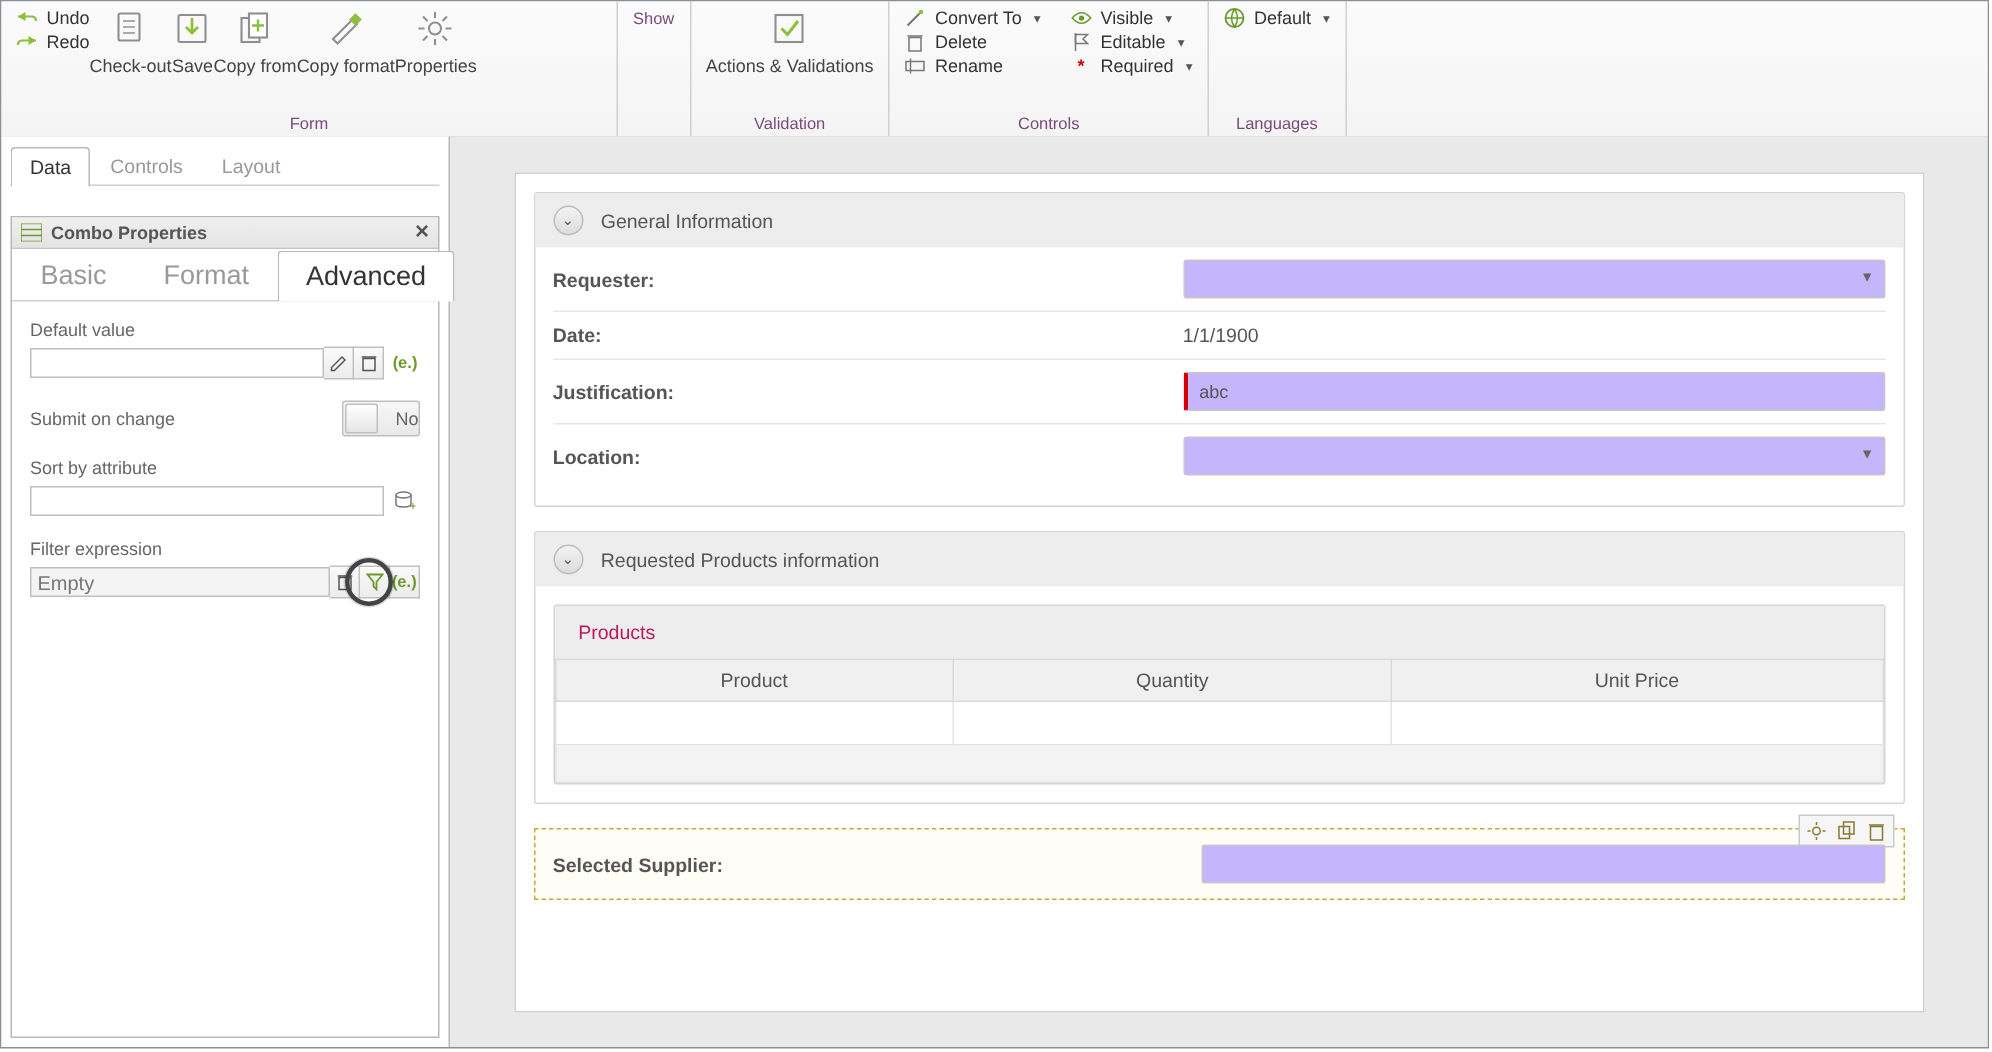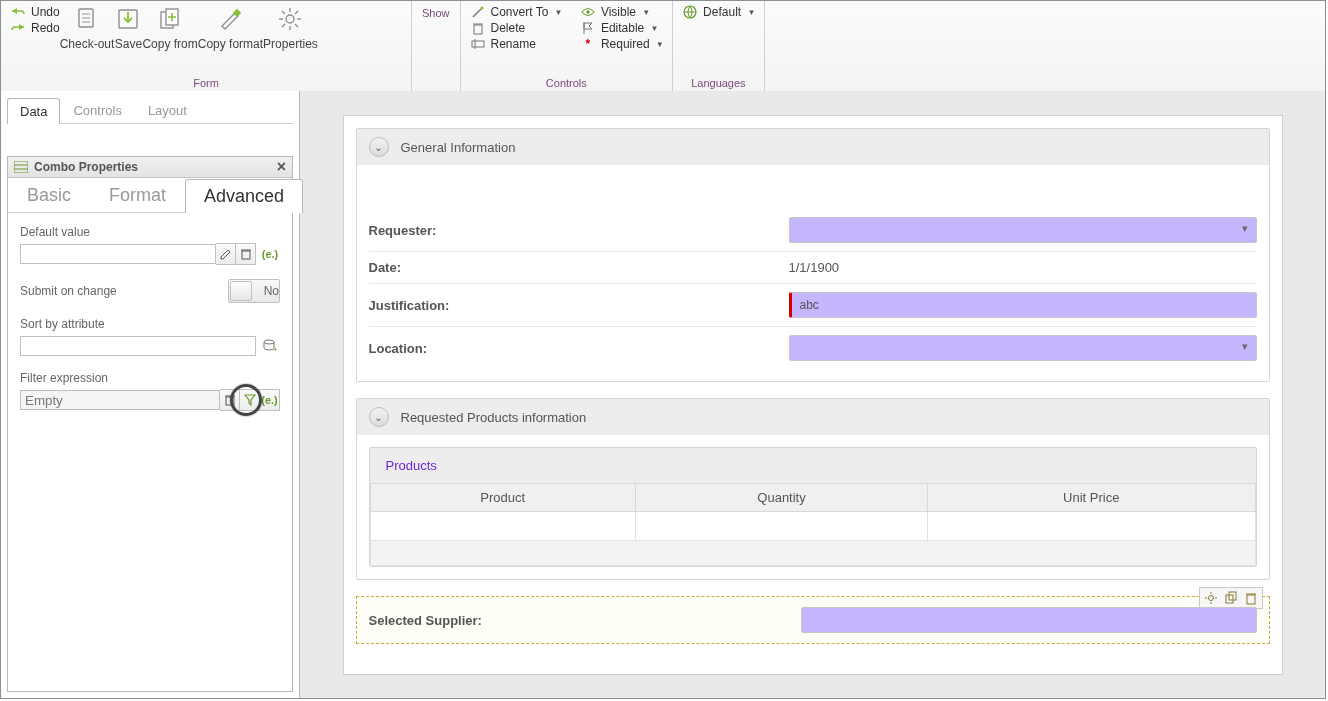--- a/index.html
+++ b/index.html
@@ -48,21 +48,21 @@
   
   .workspace {
     position: absolute;
     top: 90px; left: 0; right: 0; bottom: 0;
     display: flex;
   }
   .leftpanel {
     width: 298px;
     border-right: 1px solid #b8b8b8;
     background: #fff;
-    display:flex; flex-direction:column;gap:12px;
+    display:flex; flex-direction:column;
   }
   .tabs { display:flex; border-bottom:1px solid #cfcfcf; margin:6px 6px 0 6px;}
   .tab {
     padding: 5px 12px;
     border: 1px solid transparent;
     border-bottom: none;
     color: #999;
     cursor:pointer;
     font-size: 13px;
   }
@@ -142,38 +142,38 @@
   }
   .collapse-btn {
     width:18px; height:18px; border-radius:50%; background:linear-gradient(#f3f3f3,#dcdcdc);
     border:1px solid #bcbcbc; display:flex; align-items:center; justify-content:center;
     font-size:10px; color:#555; cursor:pointer;
   }
   .section-body { padding: 0 12px 12px 12px; }
   .form-row {
     display:flex; align-items:center; border-top:1px solid #e7e7e7; padding:8px 0;
   }
-  .form-row:first-child { border-top:none;margin-top:44px; }
+  .form-row:first-child { border-top:none; }
   .form-label { width: 420px; font-weight:600; color:#555; font-size: 13px;}
   .form-control { flex:1; }
   .dd, .tx {
     width:100%; height:26px; border:1px solid #c7c7c7; border-radius:2px;
     background:#c4b5fd; box-sizing:border-box; padding:0 22px 0 8px; position:relative;
     display:flex; align-items:center; color:#555;
   }
   .dd::after {
     content:"▾"; position:absolute; right:8px; top:4px; color:#666; font-size:11px;
   }
   .tx.req { border-left:3px solid #d40000; }
   .static-val { color:#555; font-size:13px; }
 
   .products-wrap {
     border:1px solid #d5d5d5; border-radius:2px; overflow:hidden;
   }
-  .products-title { background:#ededed; padding:10px 16px; color:#6d28d9; font-size:13px;}
+  .products-title { background:#ededed; padding:10px 16px; color:#be185d; font-size:13px;}
   .ptable { width:100%; border-collapse:collapse; }
   .ptable th {
     background:#f0f0f0; border:1px solid #d9d9d9; padding:6px 0; font-weight:normal; color:#555; font-size:13px;
   }
   .ptable td { border:1px solid #e3e3e3; height:26px; background:#fff;}
   .ptable tfoot td { background:#f3f3f3; height:22px;}
 
   .selected-sup {
     border:1px dashed #caa63f; background:#fffef6;
     display:flex; align-items:center; padding:10px 12px; gap:12px;
@@ -283,20 +283,34 @@
           <span>Properties</span>
         </div>
       </div>
       <div class="rgroup-title">Form</div>
     </div>
 
     <div class="rgroup">
       <div class="rgroup-title">Show</div>
     </div>
 
+    <div class="rgroup">
+      <div class="rgroup-body">
+        <div class="rbtn">
+          <span class="ico">
+            <svg width="26" height="26" viewBox="0 0 26 26">
+                <rect x="4" y="4" width="18" height="18" fill="none" stroke="#8f8f8f" stroke-width="1.4"></rect>
+                <path d="M8 13 L12 17 L19 8" stroke="#8bbf3c" stroke-width="2" fill="none"></path>
+              </svg>
+          </span>
+          <span>Actions &amp; Validations</span>
+        </div>
+      </div>
+      <div class="rgroup-title">Validation</div>
+    </div>
 
     <div class="rgroup">
       <div class="rgroup-body" style="gap:20px">
         <div class="rstack">
           <div class="ritem">
             <span class="mini">
                 <svg width="14" height="14" viewBox="0 0 14 14">
                   <path d="M2 12 L10 4" stroke="#777" stroke-width="1.4"></path>
                   <circle cx="11" cy="3" r="1.5" fill="#8bbf3c"></circle>
                 </svg>

